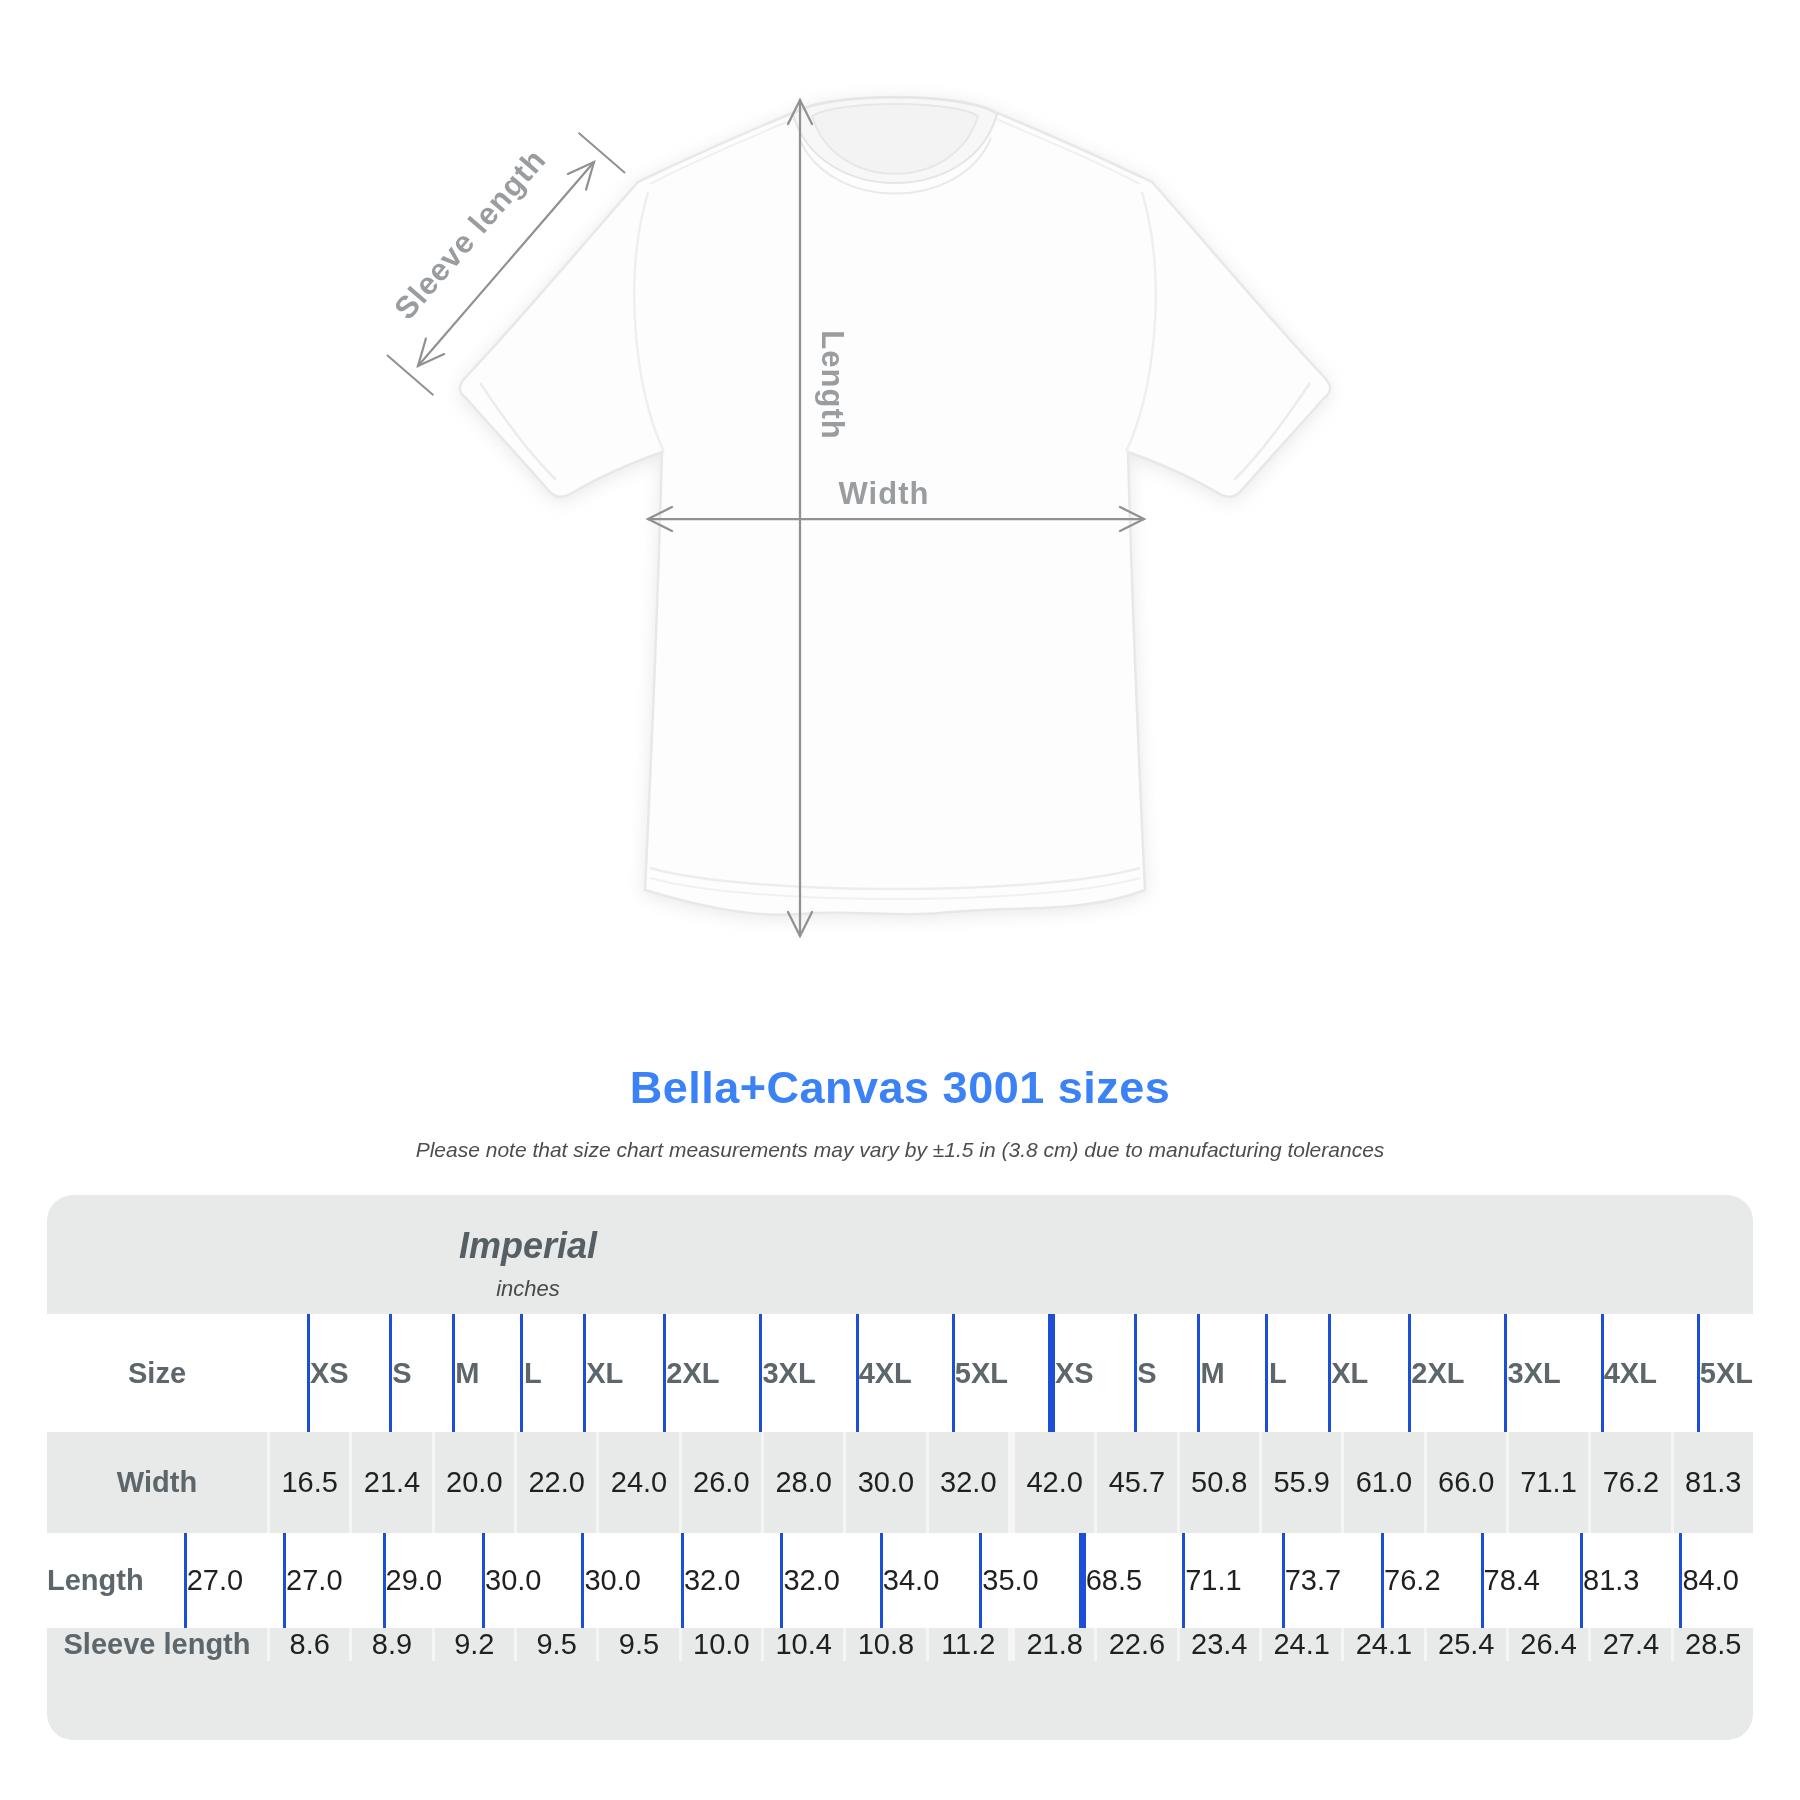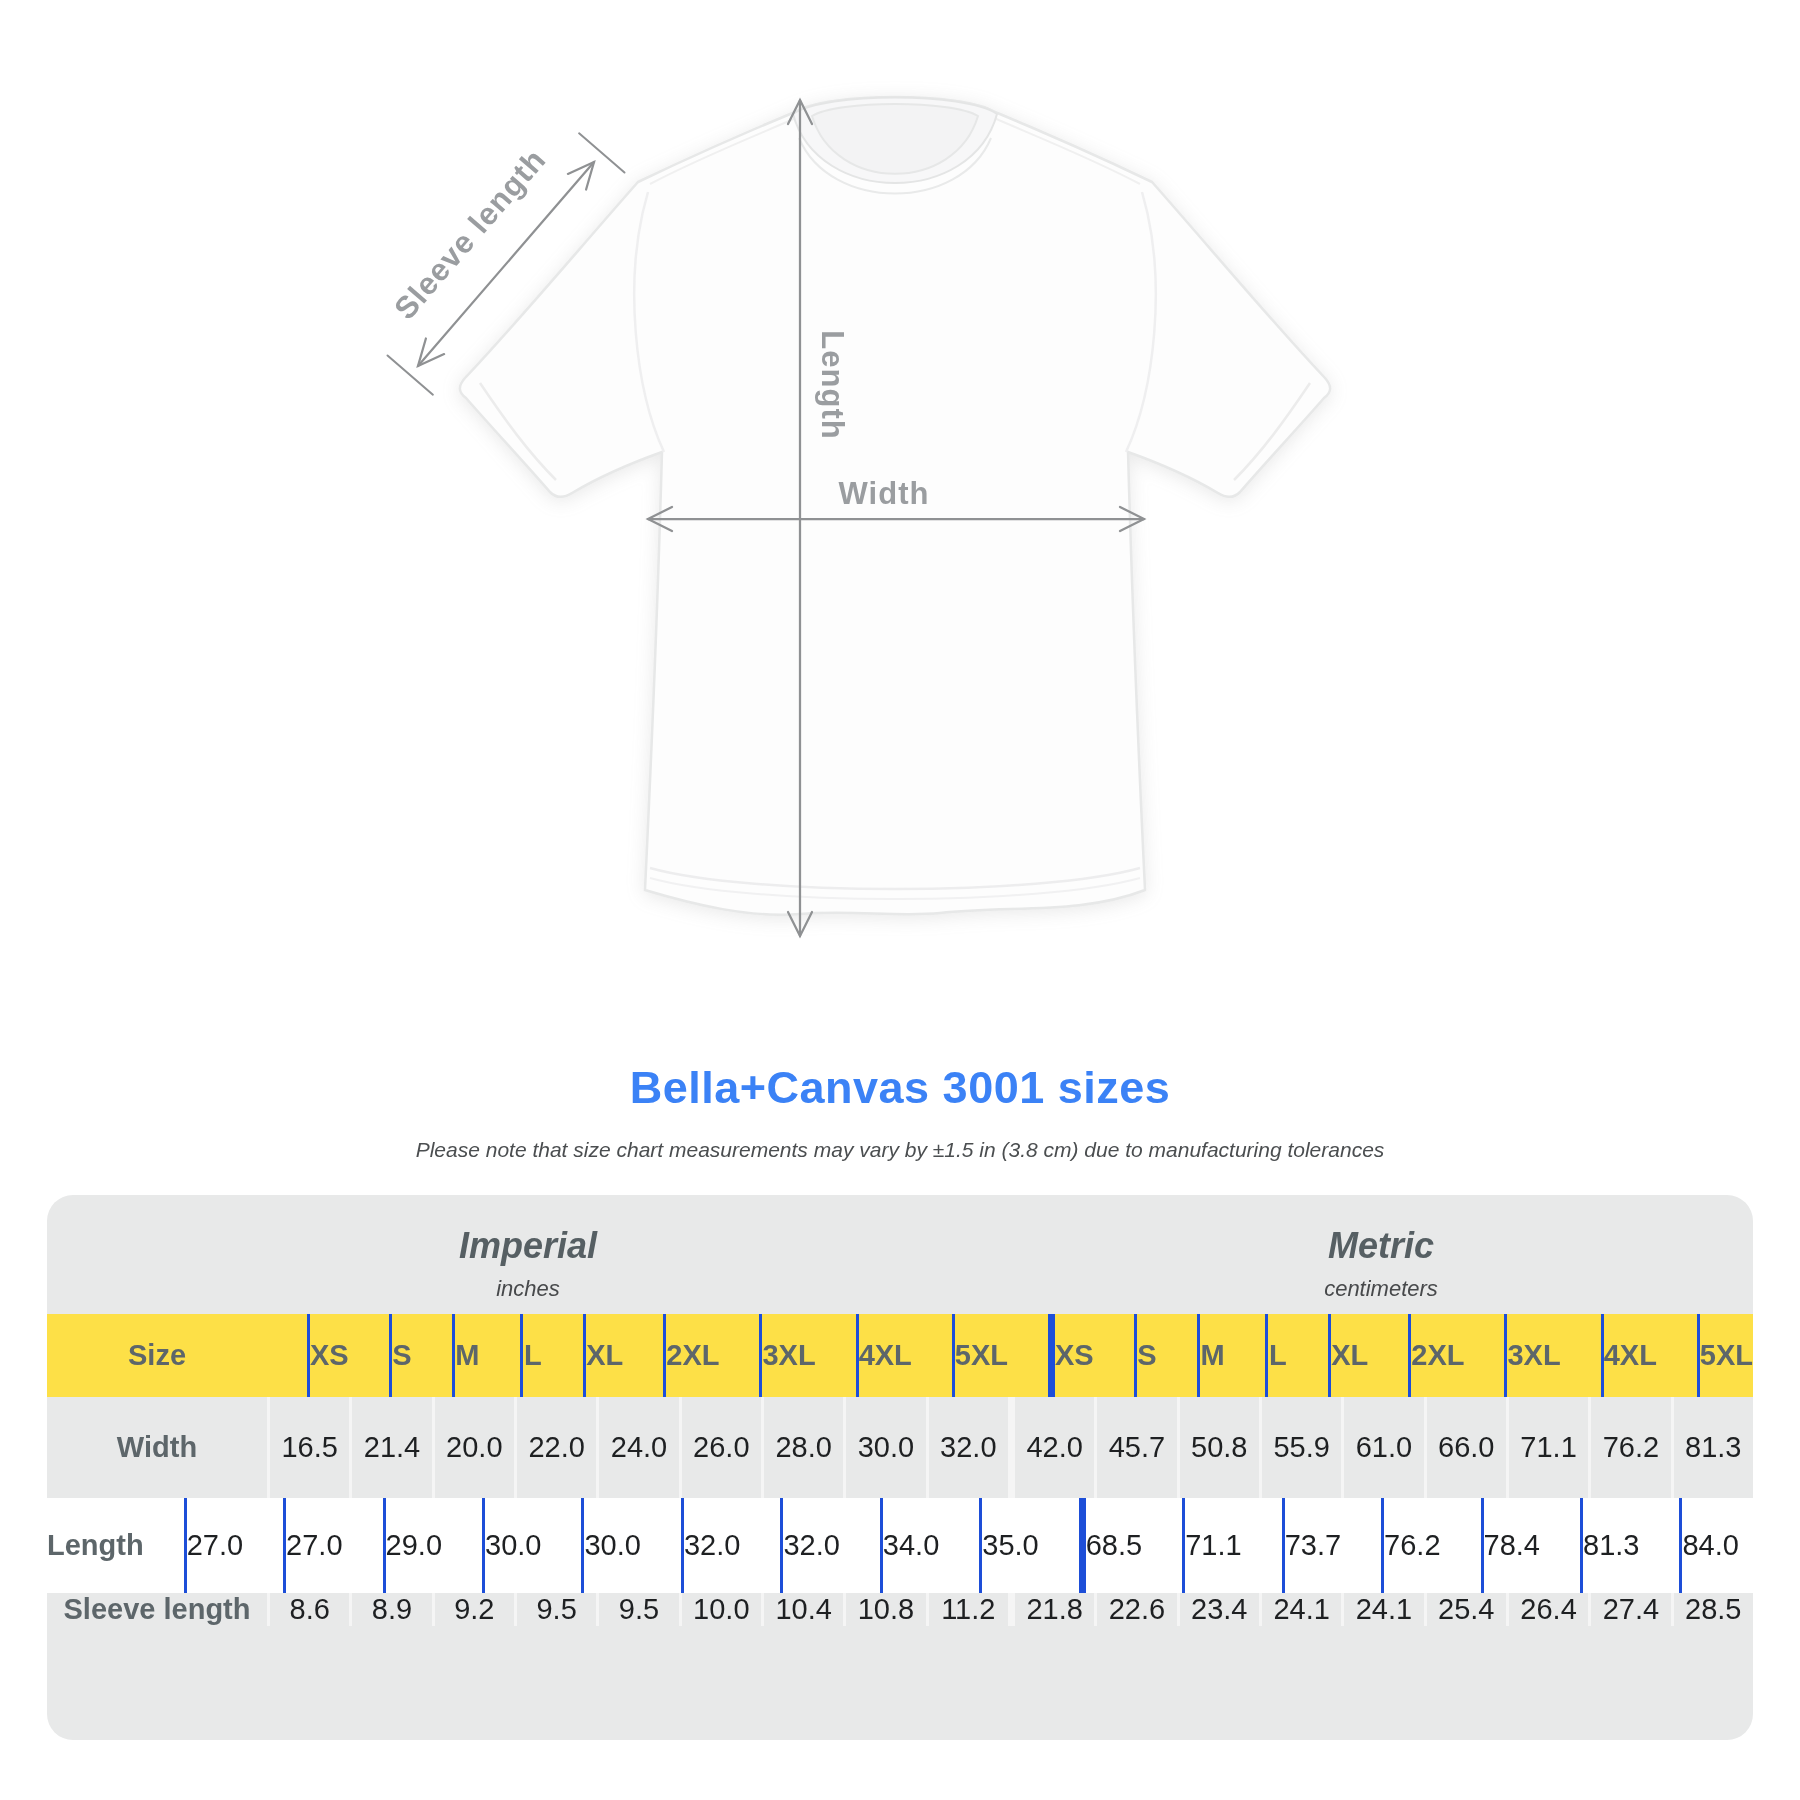--- a/index.html
+++ b/index.html
@@ -18,21 +18,21 @@
          border-radius:26px;overflow:hidden;display:flex;flex-direction:column;}
 
   .unit-row{height:119px;display:flex;align-items:center;padding-top:18px;box-sizing:border-box;}
   .unit-cell{text-align:center;}
   .unit-imperial{width:962px;}
   .unit-metric{flex:1;}
   .unit-label{font-size:36px;font-weight:bold;font-style:italic;color:#565f63;}
   .unit-sub{font-size:22px;font-style:italic;color:#47494b;margin-top:9px;}
 
   .t-row{display:flex;align-items:stretch;}
-  .r-header{height:83px;background:#fde047;}
+  .r-header{height:118px;background:#ffffff;}
   .r-width{height:101px;}
   .r-length{height:95px;background:#ffffff;}
   .r-sleeve{flex:1;}
 
   .t-label{width:220px;display:flex;align-items:center;justify-content:center;
            font-weight:bold;color:#5d666a;font-size:29px;}
   .t-cell{flex:1;display:flex;align-items:center;justify-content:center;
           font-size:29px;color:#1e2022;}
   .r-header .t-cell{font-weight:bold;color:#5d666a;}
   .r-header .t-cell,.r-length .t-cell{border-left:3px solid #1d4ed8;margin-left:40px;}
@@ -112,24 +112,20 @@
 <div class="title-wrap">
   <div class="title">Bella+Canvas 3001 sizes</div>
   <div class="subtitle">Please note that size chart measurements may vary by ±1.5 in (3.8 cm) due to manufacturing tolerances</div>
 </div>
 
 <div class="panel">
   <div class="unit-row">
     <div class="unit-cell unit-imperial">
       <div class="unit-label">Imperial</div>
       <div class="unit-sub">inches</div>
-    </div>
-    <div class="unit-cell unit-metric">
-      <div class="unit-label">Metric</div>
-      <div class="unit-sub">centimeters</div>
     </div>
   </div>
   <div id="grid">
       <div class="t-row r-header">
         <div class="t-label">Size</div>
         <div class="t-cell">XS</div>
         <div class="t-cell">S</div>
         <div class="t-cell">M</div>
         <div class="t-cell">L</div>
         <div class="t-cell">XL</div>

